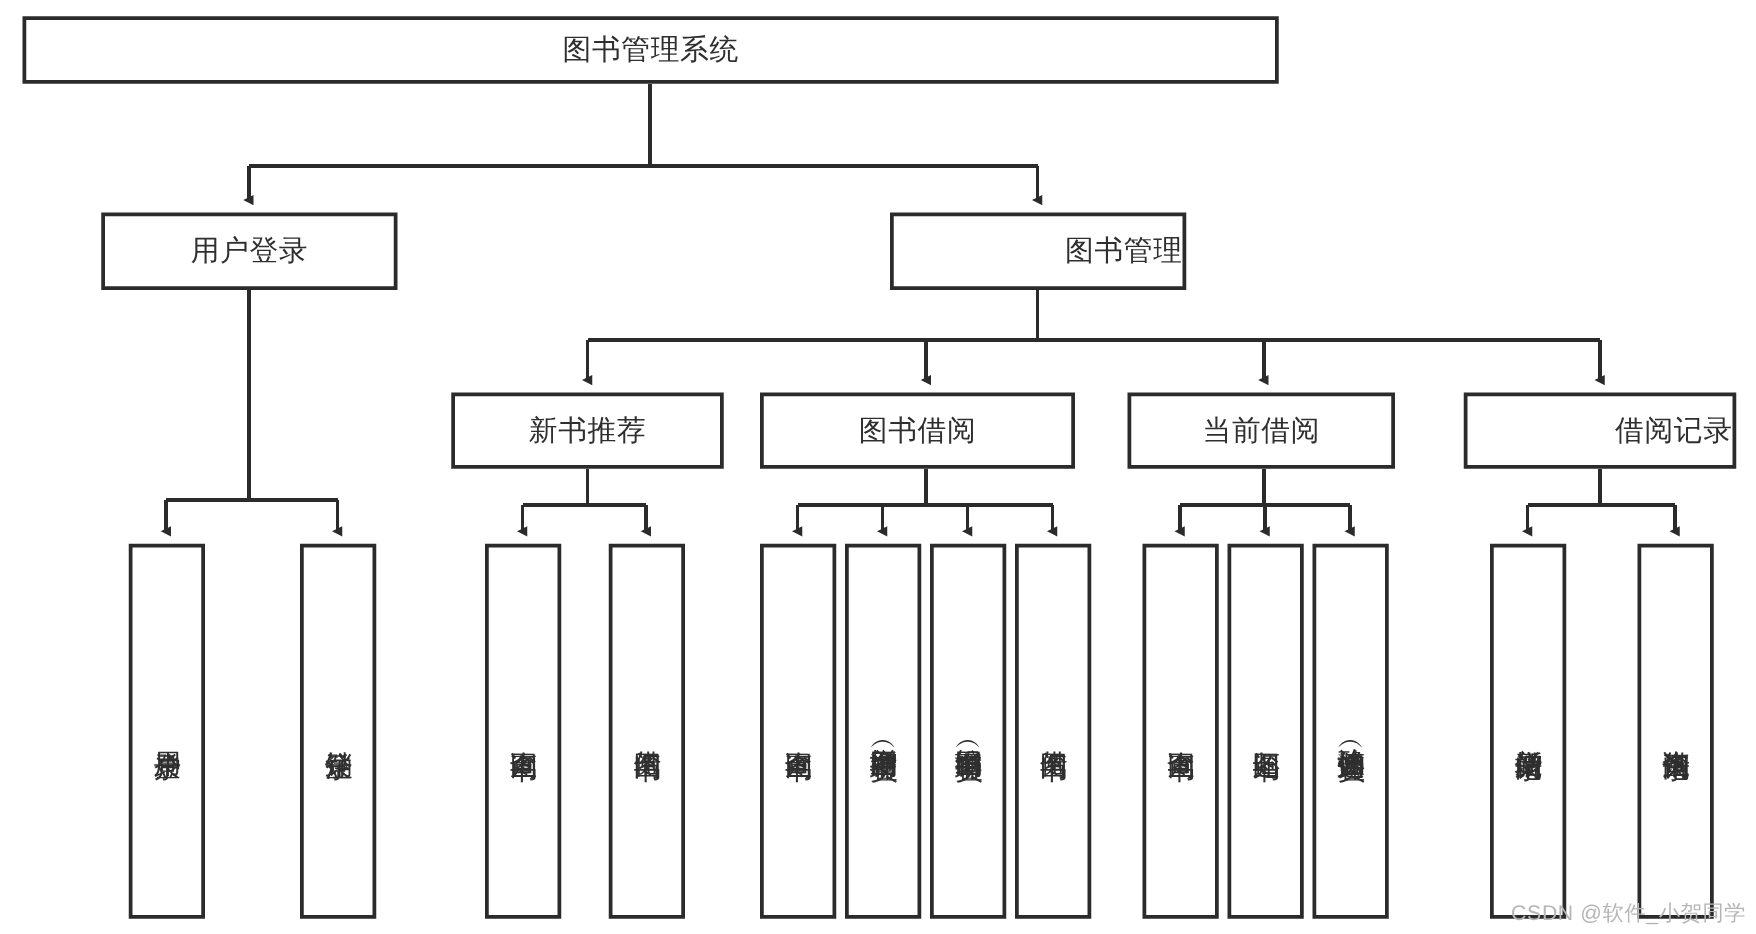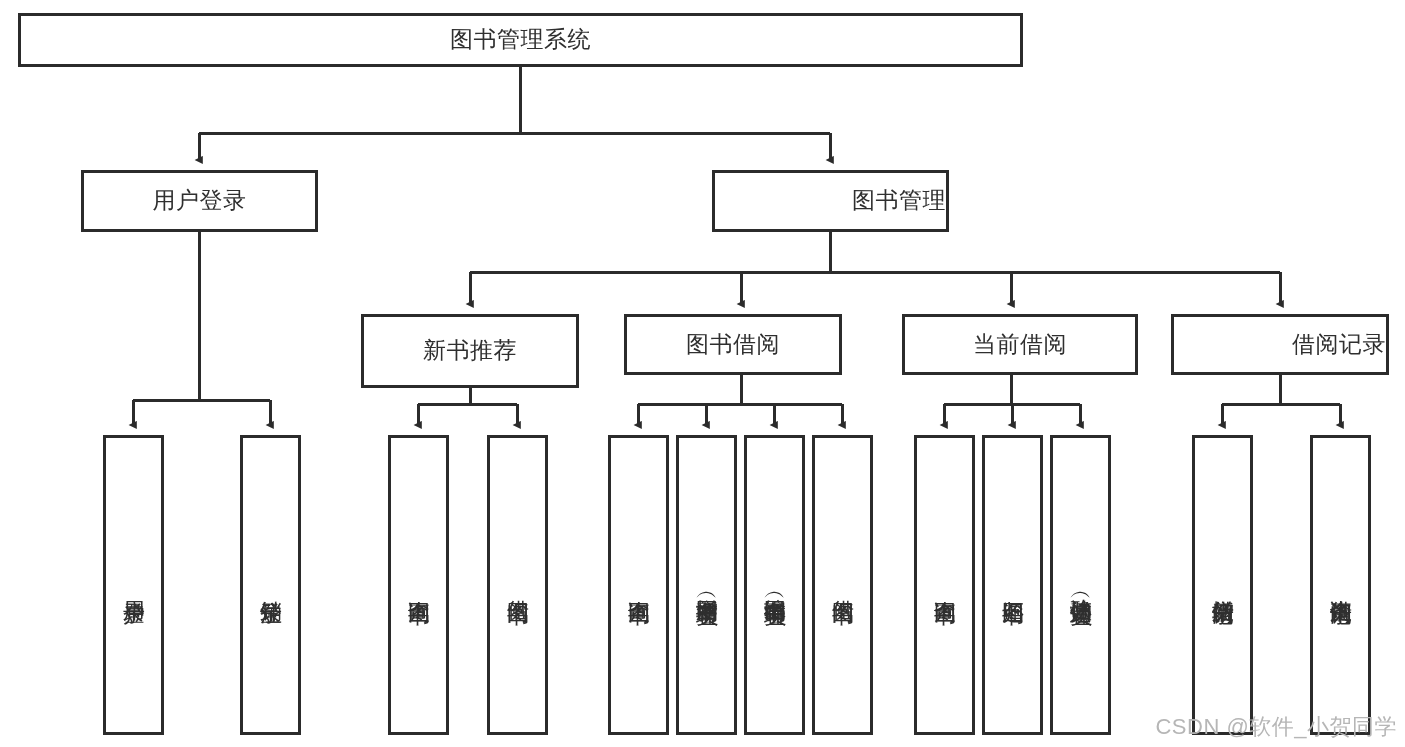--- a/index.html
+++ b/index.html
@@ -55,21 +55,21 @@
     white-space: normal;
     font-size: 22px;
     line-height: 1.22;
     letter-spacing: 1px;
     max-height: 100%;
   }
   .watermark {
     position: absolute;
     right: 8px;
     bottom: 5px;
-    font-size: 22px;
+    font-size: 17px;
     color: #b6b6b6;
     letter-spacing: 0.5px;
     white-space: nowrap;
     user-select: none;
   }
 </style>
 </head>
 <body>
 
 <div id="canvas">
@@ -128,27 +128,27 @@
     <span class="node-label">图书管理系统</span>
   </div>
 
   <div class="node" style="left:81px; top:170px; width:237px; height:62px;">
     <span class="node-label">用户登录</span>
   </div>
   <div class="node" style="left:712px; top:170px; width:237px; height:62px;justify-content:flex-end;">
     <span class="node-label">图书管理</span>
   </div>
 
-  <div class="node" style="left:361px; top:314px; width:218px; height:74px;">
+  <div class="node" style="left:361px; top:314px; width:218px; height:61px;">
     <span class="node-label">新书推荐</span>
   </div>
-  <div class="node" style="left:624px; top:314px; width:218px; height:61px;">
+  <div class="node" style="left:608px; top:314px; width:252px; height:61px;">
     <span class="node-label">图书借阅</span>
   </div>
-  <div class="node" style="left:902px; top:314px; width:236px; height:61px;">
+  <div class="node" style="left:902px; top:314px; width:214px; height:61px;">
     <span class="node-label">当前借阅</span>
   </div>
   <div class="node" style="left:1171px; top:314px; width:218px; height:61px;justify-content:flex-end;">
     <span class="node-label">借阅记录</span>
   </div>
 
   <div class="node leaf" style="left:103px; top:435px; width:61px; height:300px;">
     <span class="node-label">用户登录</span>
   </div>
   <div class="node leaf" style="left:240px; top:435px; width:61px; height:300px;">

